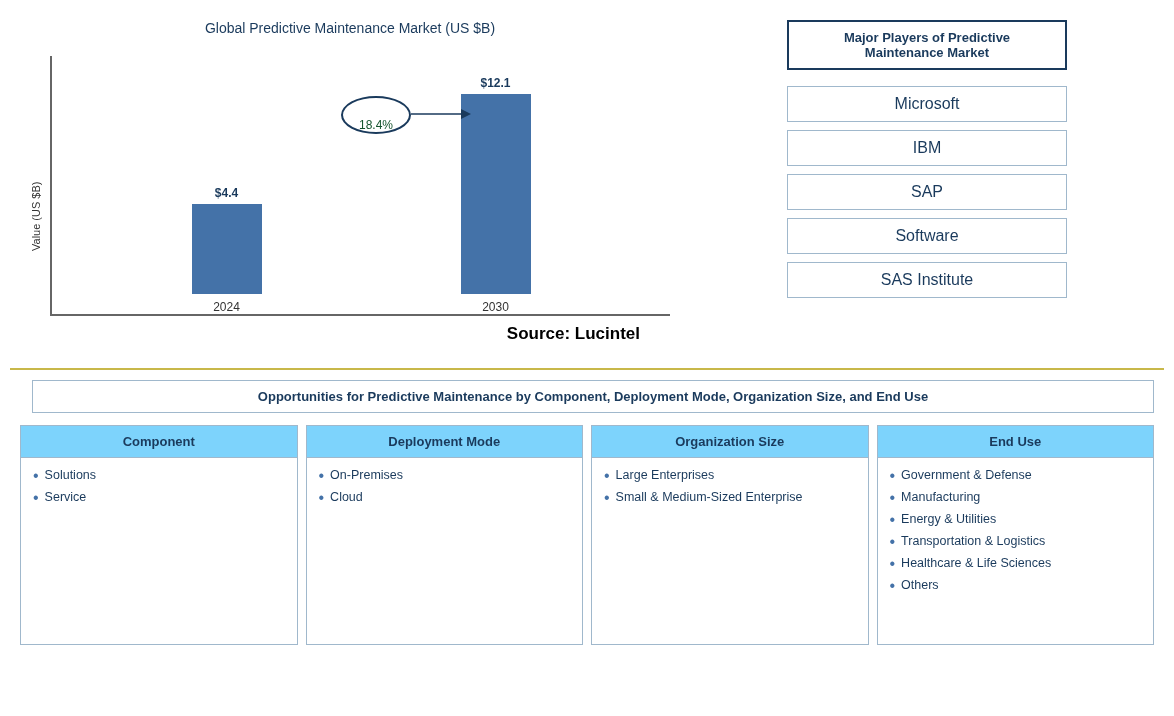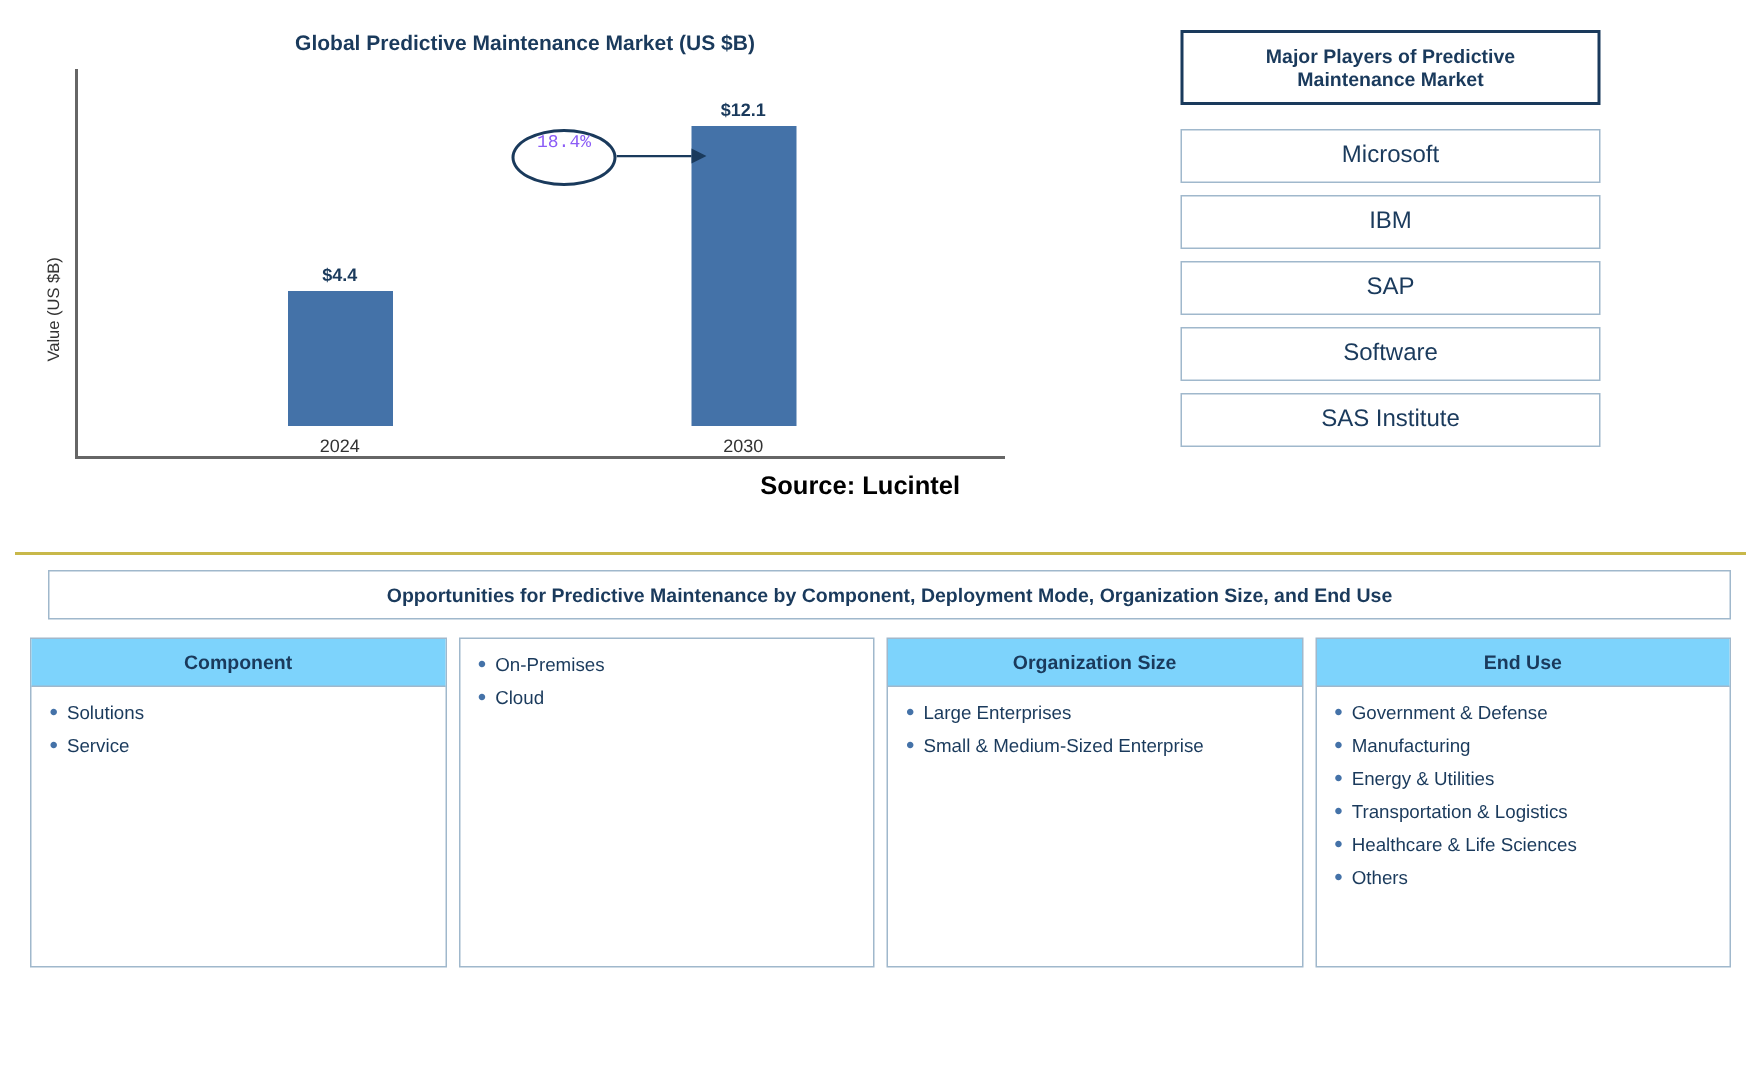--- a/index.html
+++ b/index.html
@@ -28,24 +28,24 @@
     .chart-area {
       flex: 0 0 680px;
       display: flex;
       flex-direction: column;
       align-items: center;
       padding: 10px 20px;
       position: relative;
     }
     .chart-title {
       font-size: 14px;
-      font-weight: bold;
-      color: #1a3a5c;
-      text-align: center;
-      margin-bottom: 10px;
+      font-weight: normal;
+      color: #1a3a5c;
+      text-align: center;
+      margin-bottom: 20px;
     }
     .chart-wrapper {
       display: flex;
       flex-direction: row;
       align-items: flex-end;
       width: 100%;
       height: 260px;
       position: relative;
     }
     .y-axis-label {
@@ -113,27 +113,26 @@
       top: 40px;
       left: 50%;
       transform: translateX(-20px);
     }
     .cagr-ellipse {
       border: 2px solid #1a3a5c;
       border-radius: 50%;
       width: 70px;
       height: 38px;
       display: flex;
-      align-items: flex-start;
+      align-items: flex-end;
       justify-content: center;
       font-size: 12px;
-      color: #8b5cf6;
+      color: #14532d;
       background: #fff;
       position: relative;
-      font-family: Liberation Mono, monospace;
     }
     .cagr-arrow {
       position: absolute;
       right: -60px;
       top: 8px;
       width: 60px;
       height: 20px;
     }
     
     .right-panel {
@@ -283,20 +282,21 @@
             <span>Solutions</span>
           </div>
           <div class="category-item">
             <span class="bullet">•</span>
             <span>Service</span>
           </div>
         </div>
       </div>
 
       <div class="category-col">
+        <div class="category-header">Deployment Mode</div>
         <div class="category-items">
           <div class="category-item">
             <span class="bullet">•</span>
             <span>On-Premises</span>
           </div>
           <div class="category-item">
             <span class="bullet">•</span>
             <span>Cloud</span>
           </div>
         </div>

